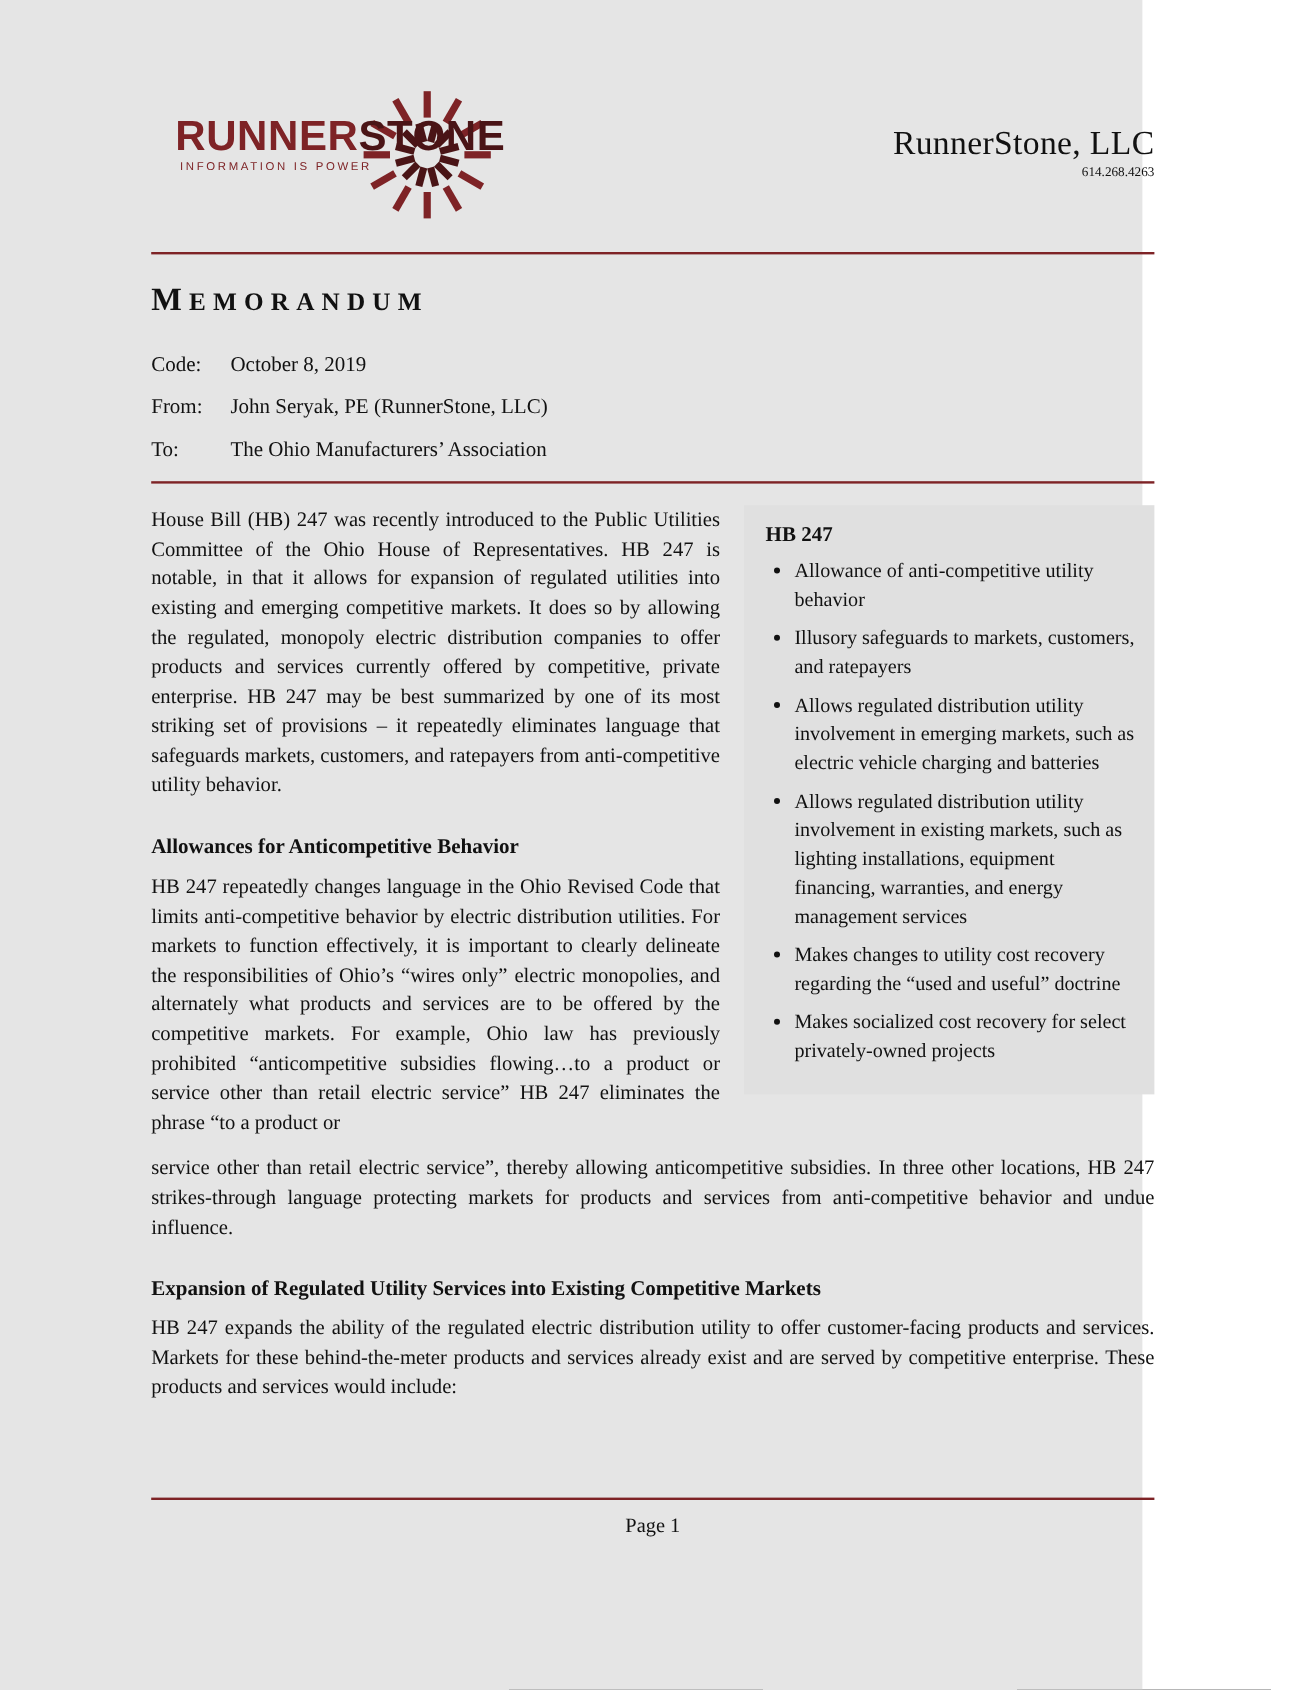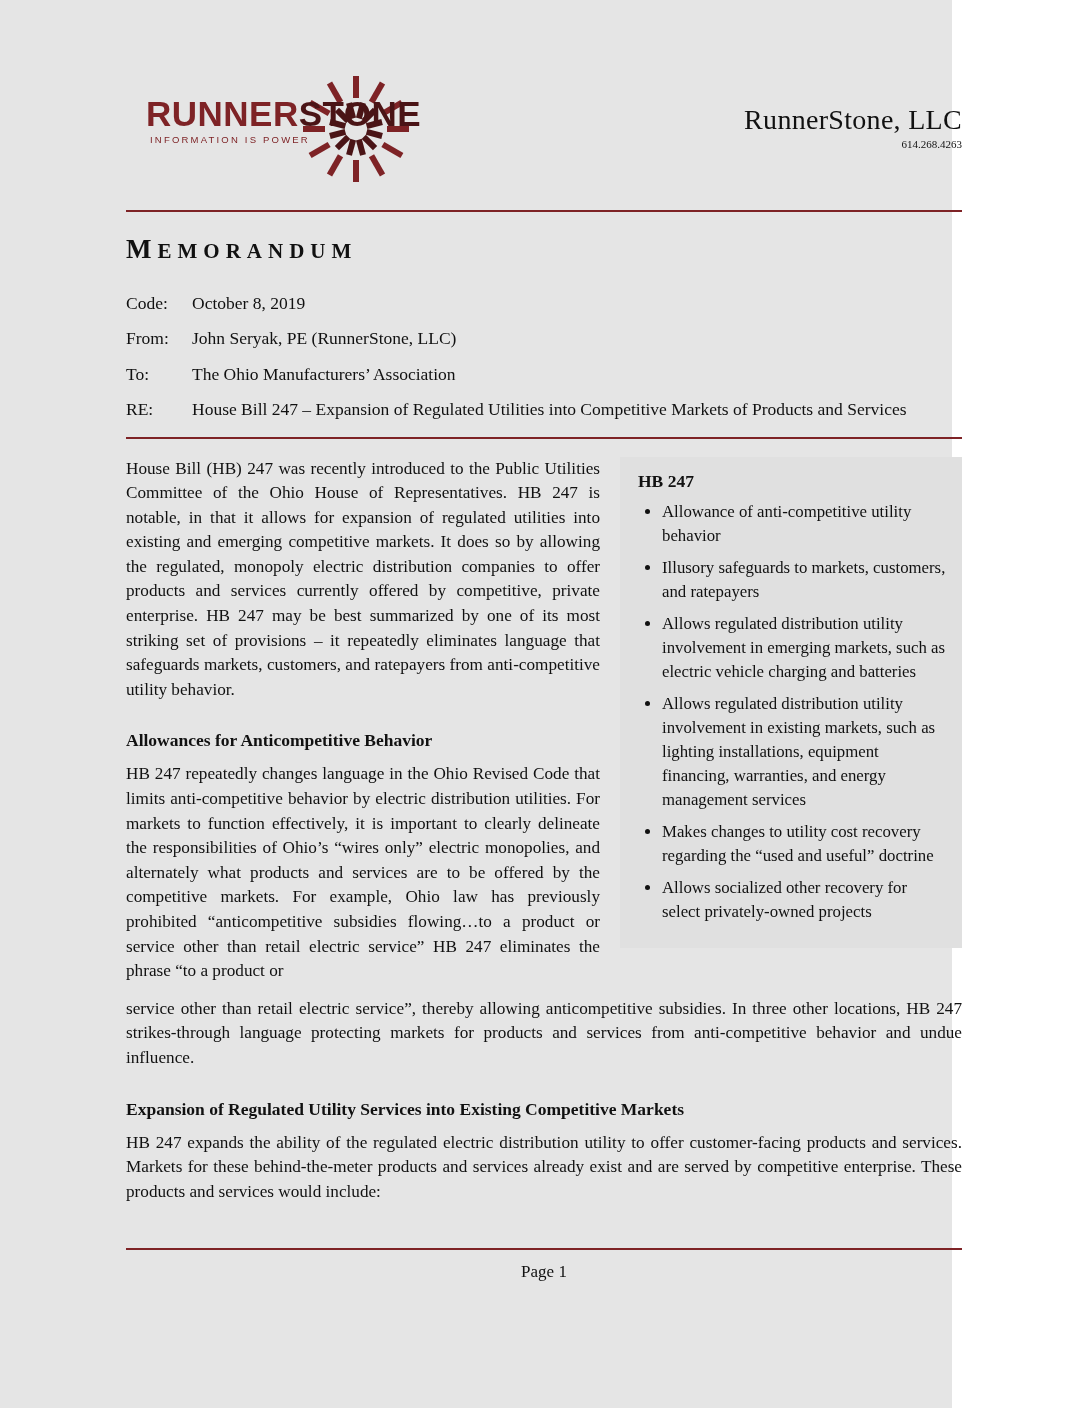--- a/index.html
+++ b/index.html
@@ -271,39 +271,35 @@
           <div class="meta-value">October 8, 2019</div>
         </div>
         <div class="meta-row">
           <div class="meta-label">From:</div>
           <div class="meta-value">John Seryak, PE (RunnerStone, LLC)</div>
         </div>
         <div class="meta-row">
           <div class="meta-label">To:</div>
           <div class="meta-value">The Ohio Manufacturers’ Association</div>
         </div>
-        <div class="meta-row">
-          <div class="meta-label">RE:</div>
-          <div class="meta-value">House Bill 247 – Expansion of Regulated Utilities into Competitive Markets of Products and Services</div>
-        </div>
       </div>
 
       <hr class="rule2">
 
       <div class="col-wrap">
 
         <div class="sidebar">
           <div class="sidebar-title">HB 247</div>
           <ul>
             <li>Allowance of anti-competitive utility behavior</li>
             <li>Illusory safeguards to markets, customers, and ratepayers</li>
             <li>Allows regulated distribution utility involvement in emerging markets, such as electric vehicle charging and batteries</li>
             <li>Allows regulated distribution utility involvement in existing markets, such as lighting installations, equipment financing, warranties, and energy management services</li>
             <li>Makes changes to utility cost recovery regarding the “used and useful” doctrine</li>
-            <li>Allows socialized other recovery for select privately-owned projects</li>
+            <li>Makes socialized cost recovery for select privately-owned projects</li>
           </ul>
         </div>
 
         <p class="body-text narrow">House Bill (HB) 247 was recently introduced to the Public Utilities Committee of the Ohio House of Representatives. HB 247 is notable, in that it allows for expansion of regulated utilities into existing and emerging competitive markets. It does so by allowing the regulated, monopoly electric distribution companies to offer products and services currently offered by competitive, private enterprise. HB 247 may be best summarized by one of its most striking set of provisions – it repeatedly eliminates language that safeguards markets, customers, and ratepayers from anti-competitive utility behavior.</p>
 
         <div class="heading narrow">Allowances for Anticompetitive Behavior</div>
 
         <p class="body-text narrow">HB 247 repeatedly changes language in the Ohio Revised Code that limits anti-competitive behavior by electric distribution utilities. For markets to function effectively, it is important to clearly delineate the responsibilities of Ohio’s “wires only” electric monopolies, and alternately what products and services are to be offered by the competitive markets. For example, Ohio law has previously prohibited “anticompetitive subsidies flowing…to a product or service other than retail electric service” HB 247 eliminates the phrase “to a product or</p>
 
         <p class="body-text">service other than retail electric service”, thereby allowing anticompetitive subsidies. In three other locations, HB 247 strikes-through language protecting markets for products and services from anti-competitive behavior and undue influence.</p>

